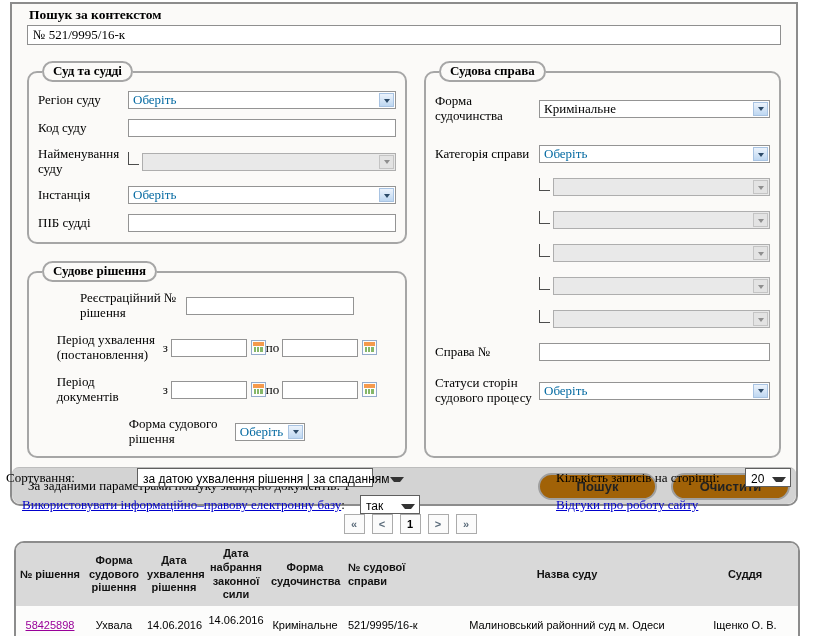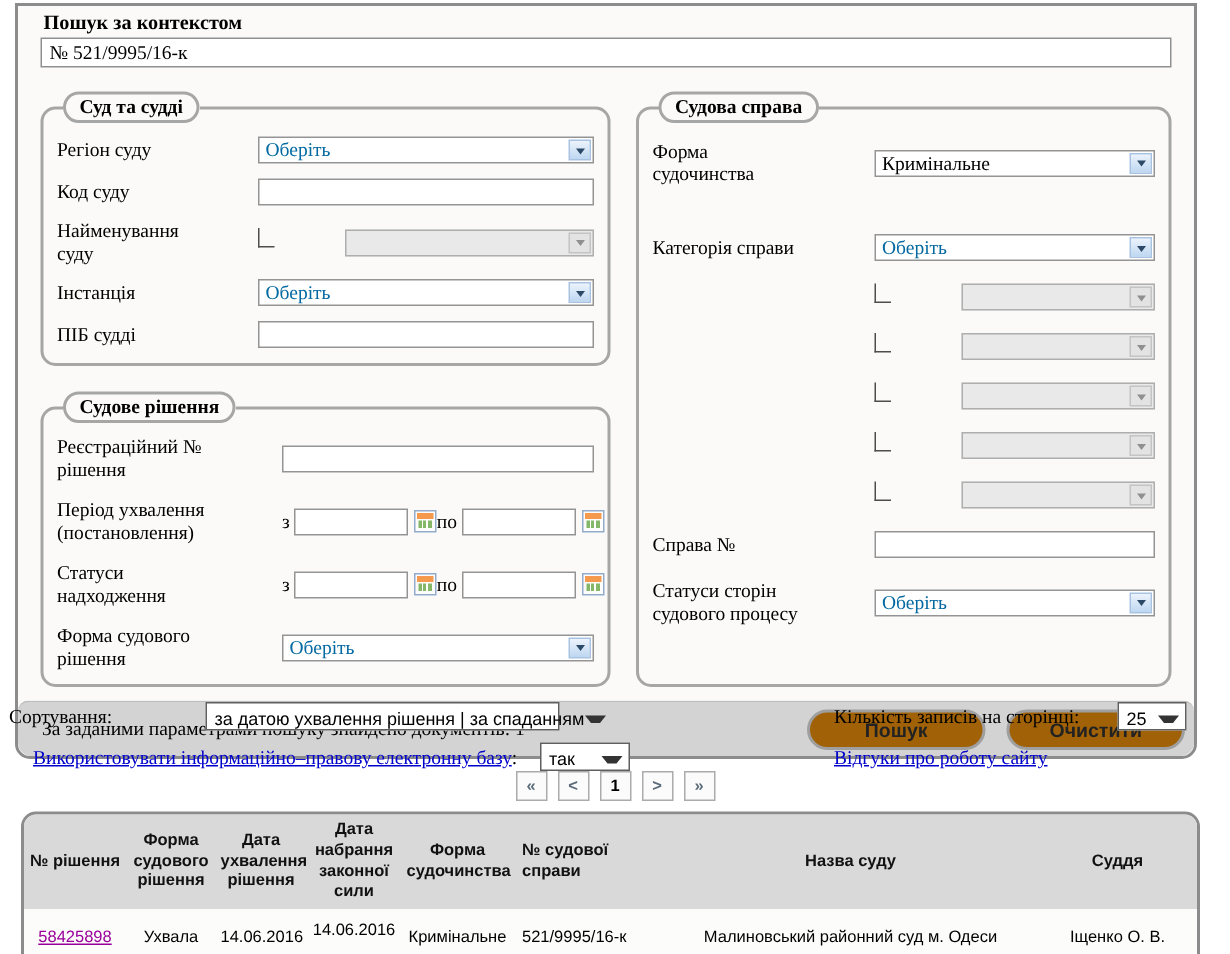--- a/index.html
+++ b/index.html
@@ -32,23 +32,23 @@
     border:2px solid #a6a6a6; border-radius:10px; margin:0;
     padding:6px 9px 10px 9px; background:transparent; min-inline-size:0;
   }
   legend {
     font-weight:bold; font-size:13px; background:#fbfaf8;
     border:2px solid #a6a6a6; border-radius:12px;
     padding:0 9px 1px 9px; margin-left:4px;
   }
   .fbody { display:flex; flex-direction:column; padding-top:3px; }
   .court-fs .fbody  { gap:10px; }
-  .decision-fs .fbody { gap:13px; }
+  .decision-fs .fbody { gap:13px;align-items:center; }
   .case-fs .fbody { gap:15px; padding-top:6px; }
-  .frow { display:flex; align-items:center;gap:44px; }
+  .frow { display:flex; align-items:center; }
   .flabel { flex:none; font-size:13px; line-height:1.12; padding-right:4px; }
   .court-fs .flabel { width:90px; }
   .decision-fs .flabel { width:106px; }
   .case-fs .flabel { width:104px; }
   .lspacer { flex:none; }
   .case-fs .lspacer { width:104px; }
 
   .tinput {
     flex:1; min-width:0; height:18px; border:1px solid #949494;
     background:#fff; padding:0 3px; font:13px "Liberation Serif", serif;
@@ -195,21 +195,21 @@
                 <span class="date-label">з</span>
                 <input class="date-input" type="text" style="">
                 <span class="cal-icon"></span>
                 <span class="dspacer"></span>
                 <span class="date-label">по</span>
                 <input class="date-input" type="text" style="">
                 <span class="cal-icon"></span>
               </div>
             </div>
             <div class="frow">
-              <div class="flabel">Статуси надходження</div>
+              <div class="flabel">Період документів</div>
               <div class="dates">
                 <span class="date-label">з</span>
                 <input class="date-input" type="text" style="">
                 <span class="cal-icon"></span>
                 <span class="dspacer"></span>
                 <span class="date-label">по</span>
                 <input class="date-input" type="text" style="">
                 <span class="cal-icon"></span>
               </div>
             </div>
@@ -228,21 +228,21 @@
         <fieldset class="case-fs" style="flex:1">
           <legend>Судова справа</legend>
           <div class="fbody">
             <div class="frow">
               <div class="flabel">Форма судочинства</div>
               <div class="combo">
                 <div class="combo-text selected">Кримінальне</div>
                 <div class="combo-arrow"></div>
               </div>
             </div>
-            <div class="frow" style="margin-top:18px">
+            <div class="frow" style="margin-top:7px">
               <div class="flabel">Категорія справи</div>
               <div class="combo">
                 <div class="combo-text">Оберіть</div>
                 <div class="combo-arrow"></div>
               </div>
             </div>
             <div class="frow">
               <div class="lspacer"></div>
               <div class="elbow"></div>
               <div class="combo disabled">
@@ -306,21 +306,21 @@
   </div>
 </div>
 
 <div class="controls">
   <div class="ctl-label" style="left:6px; top:6px;">Сортування:</div>
   <div class="selectbox" style="left:137px; top:4px; width:236px;">
     <span>за датою ухвалення рішення | за спаданням</span>
   </div>
   <div class="ctl-label" style="left:556px; top:6px;">Кількість записів на сторінці:</div>
   <div class="selectbox" style="left:745px; top:4px; width:46px;">
-    <span>25</span>
+    <span>20</span>
   </div>
 
   <div class="ctl-label" style="left:22px; top:33px;">
     <a class="blue-link">Використовувати інформаційно–правову електронну базу</a><span>:</span>
   </div>
   <div class="selectbox" style="left:360px; top:31px; width:60px;">
     <span>так</span>
   </div>
   <a class="blue-link" style="position:absolute; left:556px; top:33px;">Відгуки про роботу сайту</a>
 </div>

